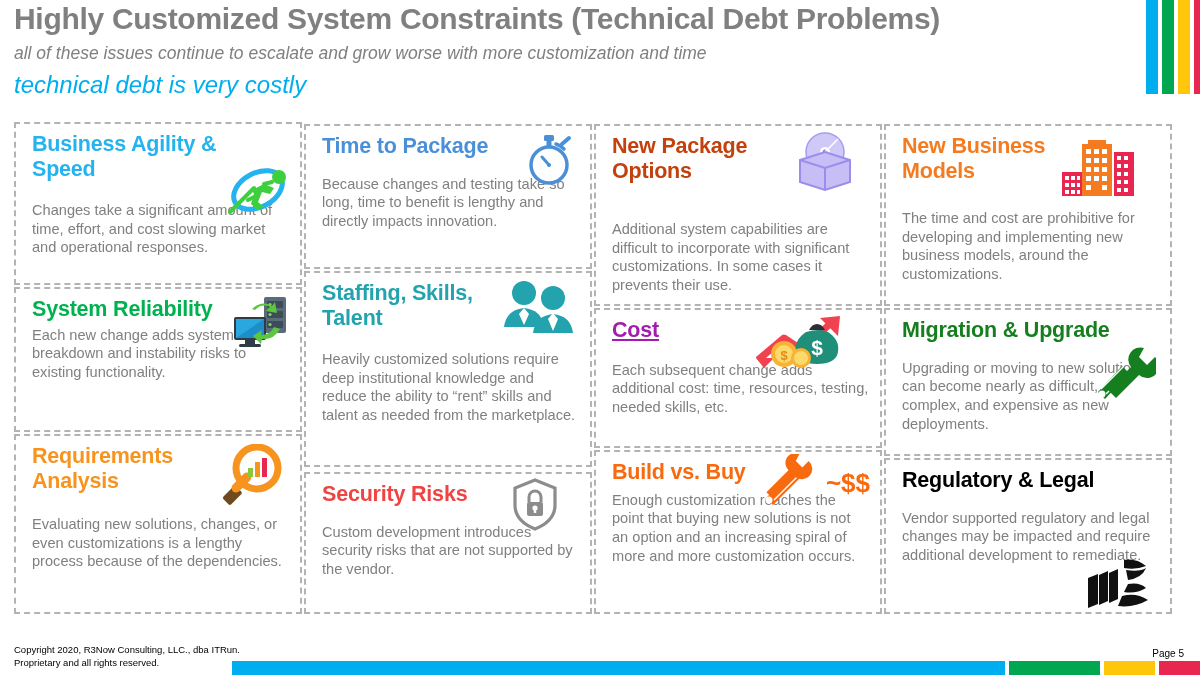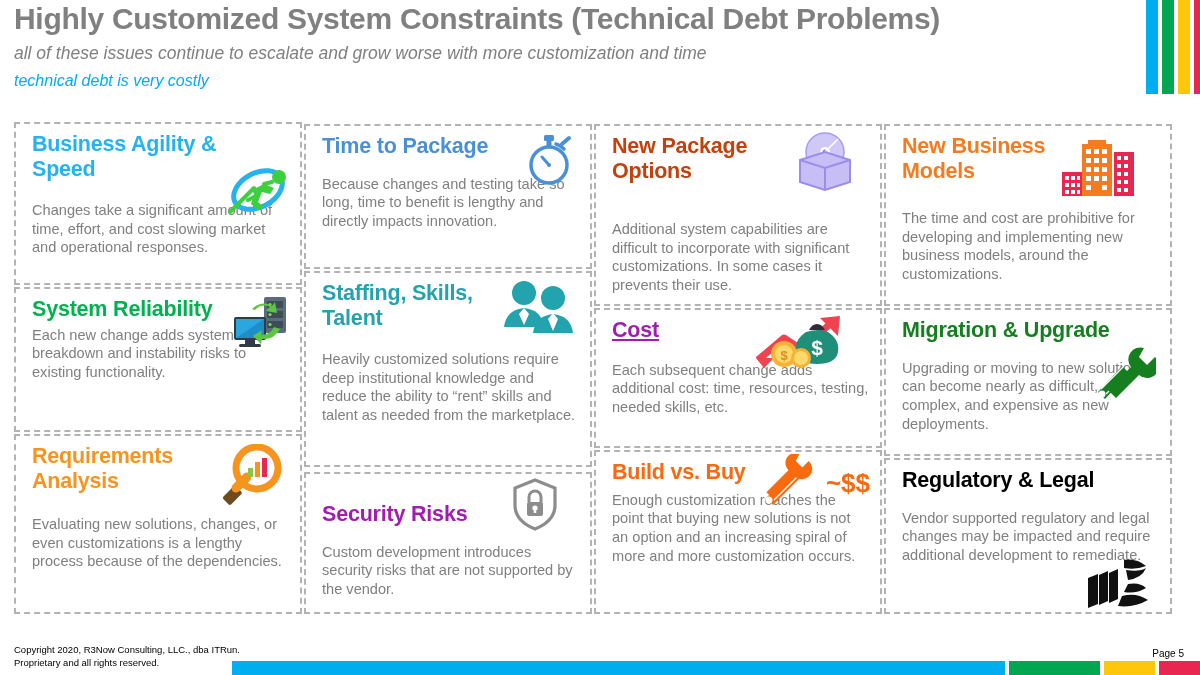--- a/index.html
+++ b/index.html
@@ -15,21 +15,21 @@
   .header { position: absolute; left: 14px; top: 2px; width: 1110px; }
   .slide-title {
     font-size: 30px; font-weight: bold; color: #808080;
     letter-spacing: -0.3px; line-height: 1.16; white-space: nowrap;
   }
   .subtitle-1 {
     font-size: 17.5px; font-style: italic; color: #808080;
     margin-top: 6px; line-height: 1.2; white-space: nowrap;
   }
   .subtitle-2 {
-    font-size: 16px; font-style: italic; color: #00AEEF;
+    font-size: 24px; font-style: italic; color: #00AEEF;
     margin-top: 7px; line-height: 1.2; white-space: nowrap;
   }
 
   .header-bars { position: absolute; top: 0px; left: 1146px; height: 94px; display: flex; gap: 4px; }
   .header-bars .bar { width: 12px; height: 94px; }
 
   
   .grid { position: absolute; left: 14px; top: 122px; width: 1158px; height: 492px; display: flex; }
   .column { position: relative; flex: 1 1 0; }
   .column + .column { margin-left: 2px; }
@@ -171,21 +171,21 @@
             <path d="M6 50 q2 -17 20 -19 q18 2 20 19 z" fill="#22A3AE"></path>
             <path d="M26 31 l-5 6 l5 11 l5 -11 z" fill="#ffffff"></path>
             <circle cx="55" cy="21" r="12" fill="#22A3AE"></circle>
             <path d="M35 56 q2 -17 20 -19 q18 2 20 19 z" fill="#22A3AE"></path>
             <path d="M55 36 l-5 6 l5 12 l5 -12 z" fill="#ffffff"></path>
           </svg>
         </div>
       </div>
 
       <div class="card" style="top:350px; height:142px;">
-        <div class="card-title" style="color:#a21caf; max-width:195px;margin-top:20px;">Security Risks</div>
+        <div class="card-title" style="color:#ef4444; max-width:195px;">Security Risks</div>
         <div class="card-body" style="margin-top:16px;">Custom development introduces security risks that are not supported by the vendor.</div>
         <div class="card-icon" style="right:32px; top:4px; width:46px; height:54px;">
           <svg width="46" height="54" viewBox="0 0 46 54">
             <path d="M23 2 L43 10 V27 q0 16 -20 24 Q3 43 3 27 V10 Z" fill="none" stroke="#8C8C8C" stroke-width="3.2"></path>
             <rect x="15" y="24" width="16" height="14" rx="2" fill="#8C8C8C"></rect>
             <path d="M17 24 v-5 a6 6 0 0 1 12 0 v5" fill="none" stroke="#8C8C8C" stroke-width="3"></path>
             <circle cx="23" cy="30" r="2.6" fill="#ffffff"></circle>
             <rect x="21.8" y="30" width="2.4" height="5" fill="#ffffff"></rect>
           </svg>
         </div>

